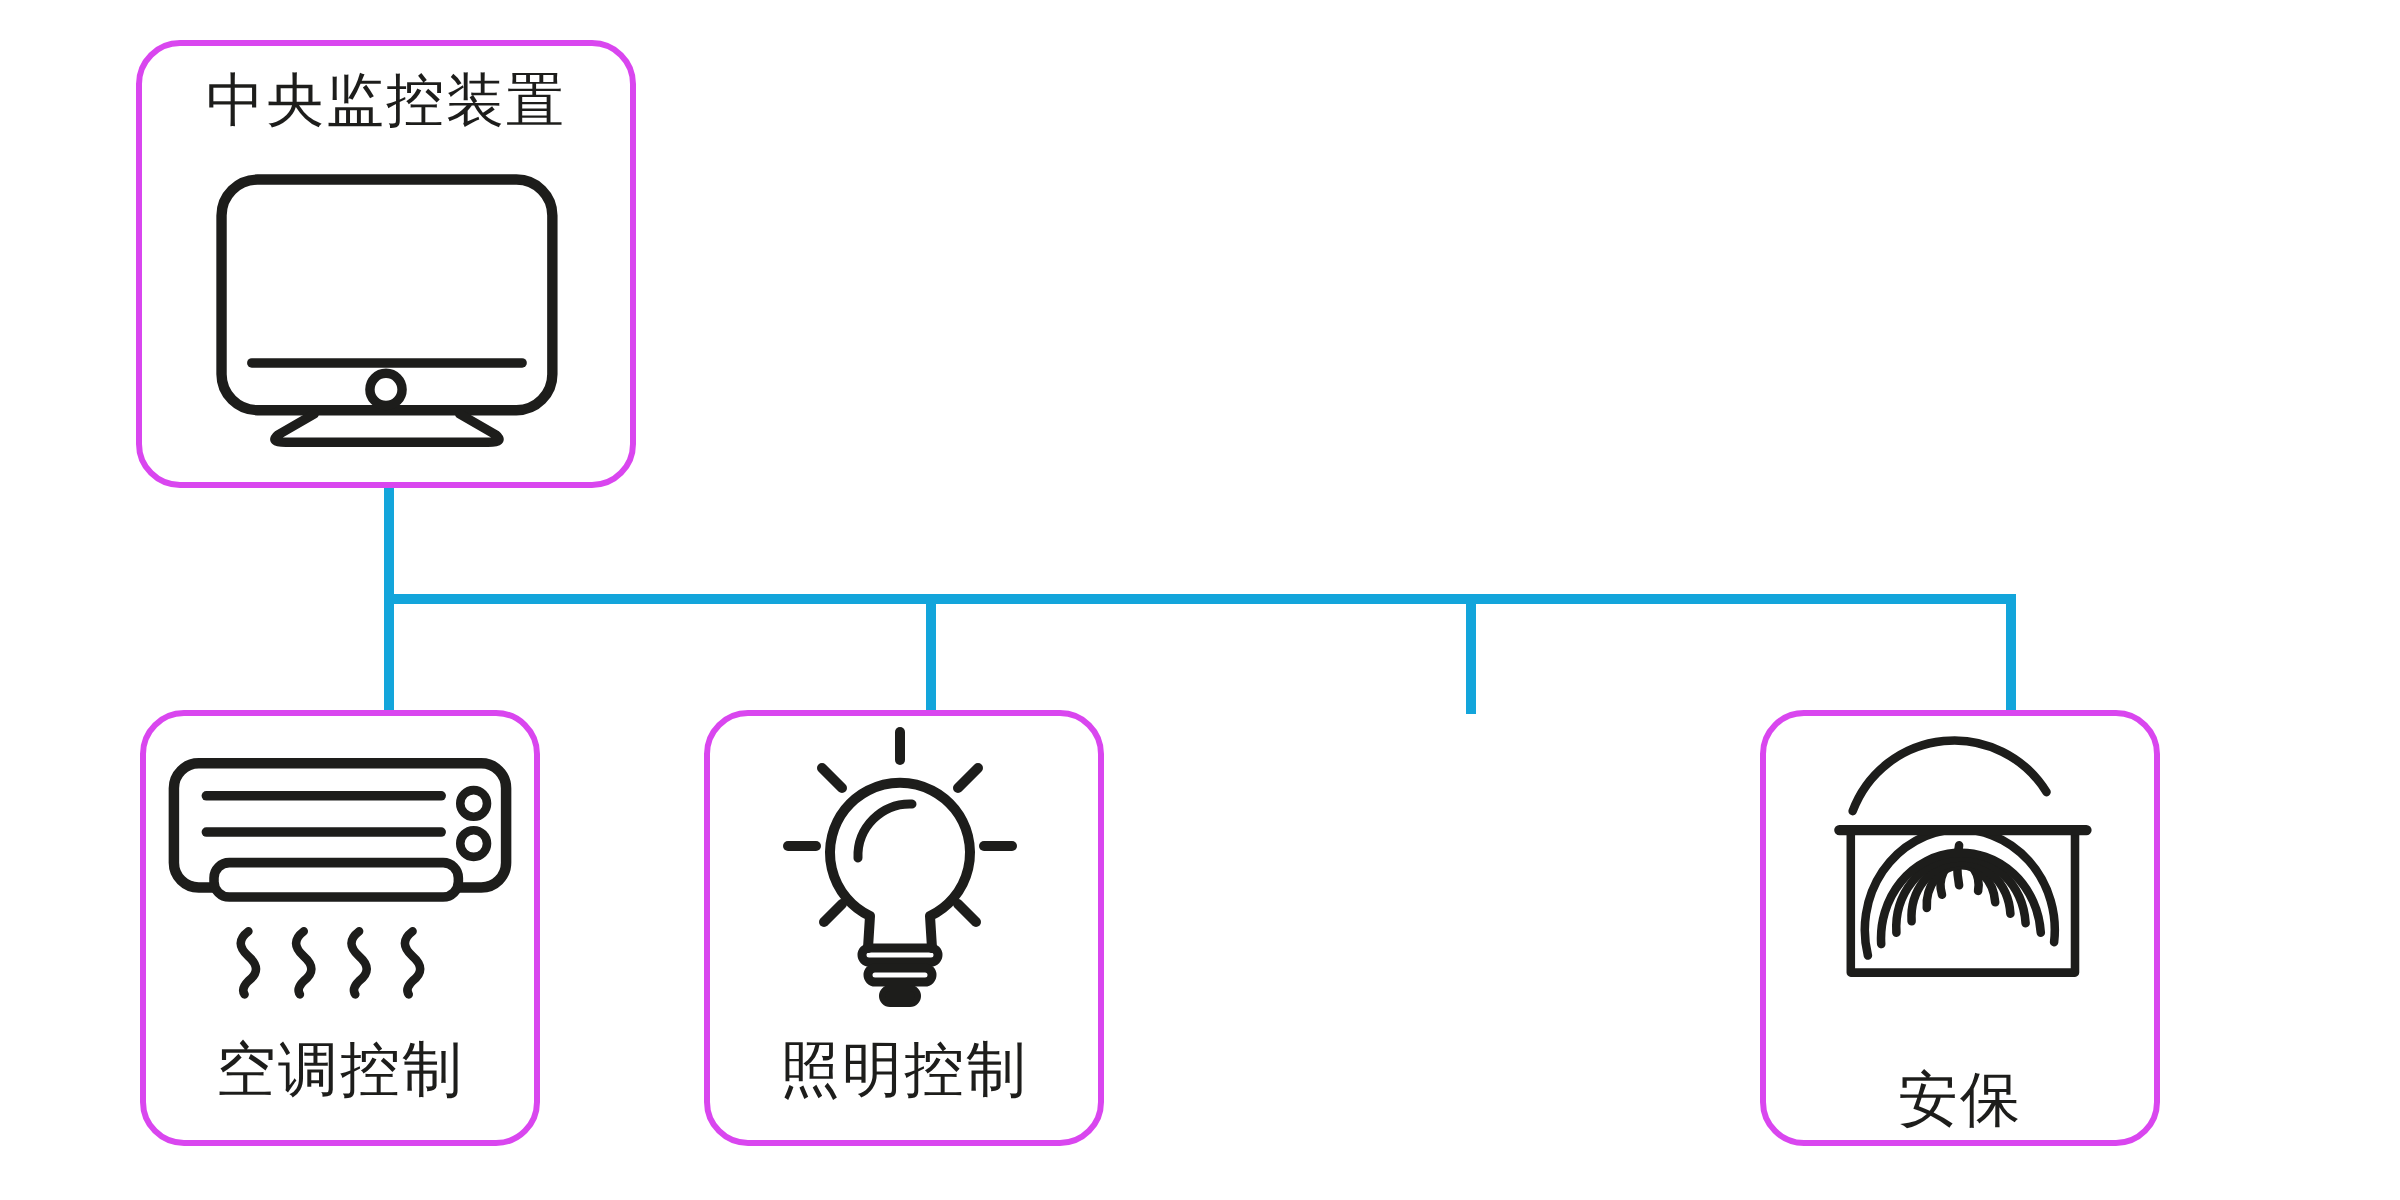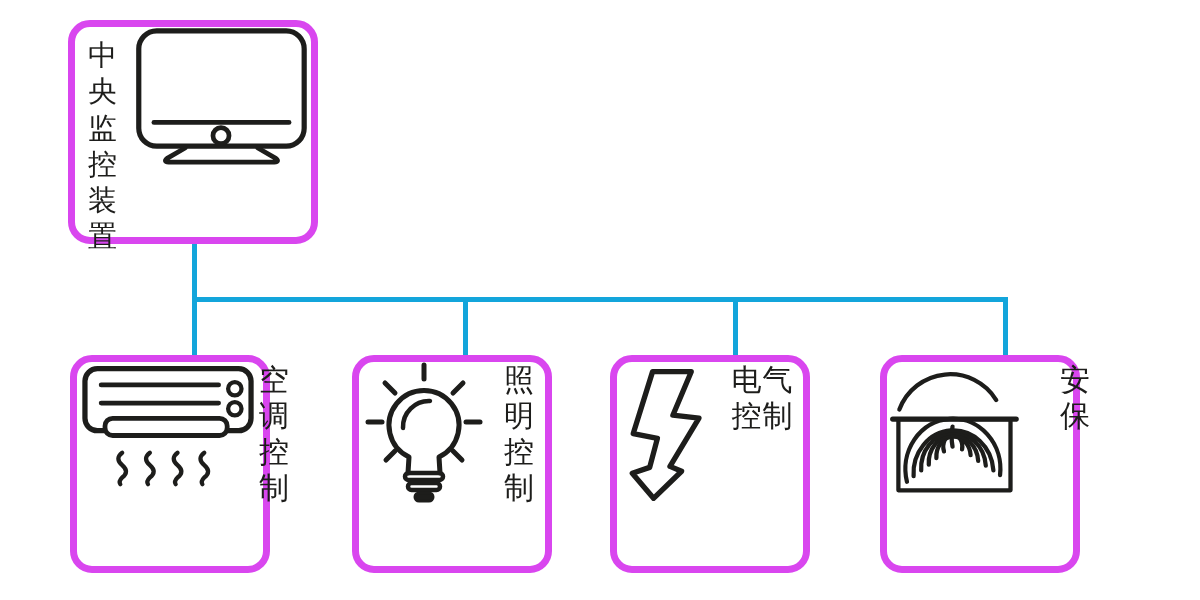--- a/index.html
+++ b/index.html
@@ -6,25 +6,26 @@
   .canvas{
     position:relative;
     width:1200px;height:600px;
     background:#ffffff;
     font-family:"Liberation Sans","DejaVu Sans",sans-serif;
     overflow:hidden;
   }
   .node{
     position:absolute;
     box-sizing:border-box;
-    border:7px solid #d946ef;
+    border:3px solid #d946ef;
     border-radius:22px;
     background:#ffffff;
     display:flex;
-    align-items:flex-start;
+    flex-direction:column;
+    align-items:center;
   }
   .node-root{
     left:68px;top:20px;width:250px;height:224px;
   }
   .node-child{
     top:355px;width:200px;height:218px;
     justify-content:space-between;
   }
   .node-title{
     margin-top:10px;
@@ -117,28 +118,20 @@
           <line x1="94" y1="89" x2="103" y2="98"></line>
           <line x1="36" y1="89" x2="27" y2="98"></line>
           <line x1="23" y1="60" x2="9" y2="60"></line>
           <line x1="36" y1="31" x2="26" y2="21"></line>
         </g>
       </svg>
     </div>
     <div class="node-label">照明控制</div>
   </div>
 
-  <div class="node node-child" style="left:610px;">
-    <div class="icon-wrap">
-      <svg width="105" height="145" viewBox="0 0 105 150" fill="none" stroke="#1d1d1b" stroke-width="5.5" stroke-linecap="round" stroke-linejoin="round">
-        <path d="M 35,10 L 75,10 L 56,55 L 83,58 L 53,108 L 65,113 L 36,141 L 14,115 L 32,109 L 40,79 L 15,74 Z"></path>
-      </svg>
-    </div>
-    <div class="node-label">电气控制</div>
-  </div>
 
   <div class="node node-child" style="left:880px;gap:40px;">
     <div class="icon-wrap">
       <svg width="133" height="135" viewBox="0 0 140 142" fill="none" stroke="#1d1d1b" stroke-width="4.5" stroke-linecap="round" stroke-linejoin="round">
         <defs>
           <clipPath id="fp-clip">
               <rect x="0" y="0" width="140" height="131"></rect>
             </clipPath>
         </defs>
         <g clip-path="url(#fp-clip)">

